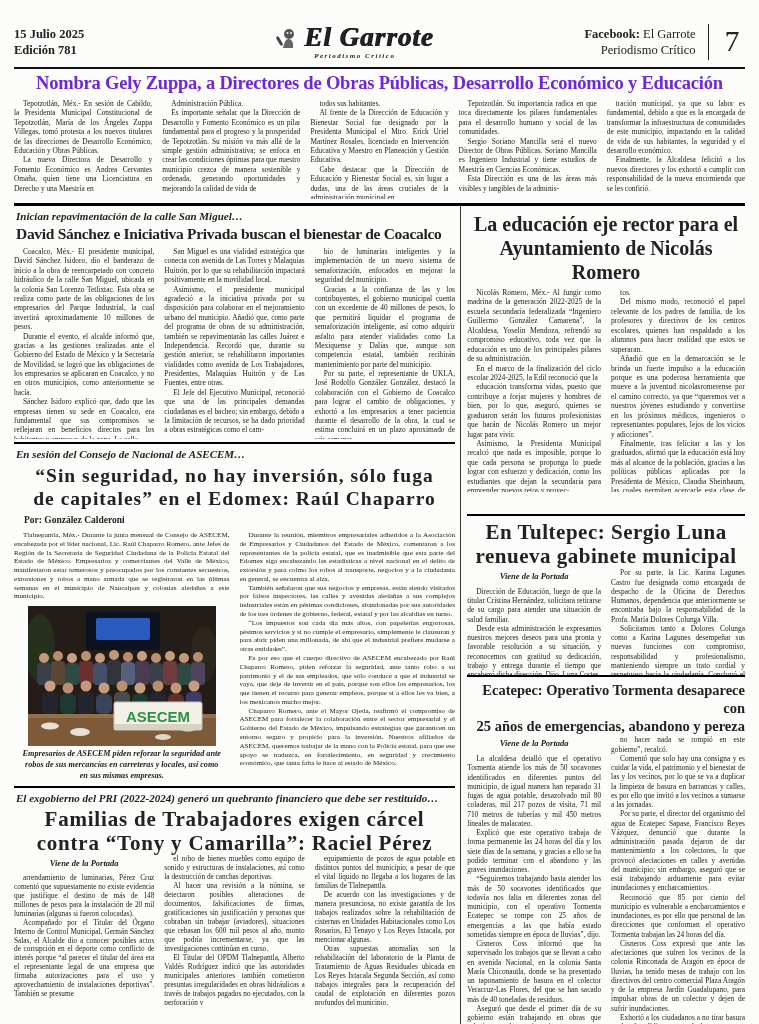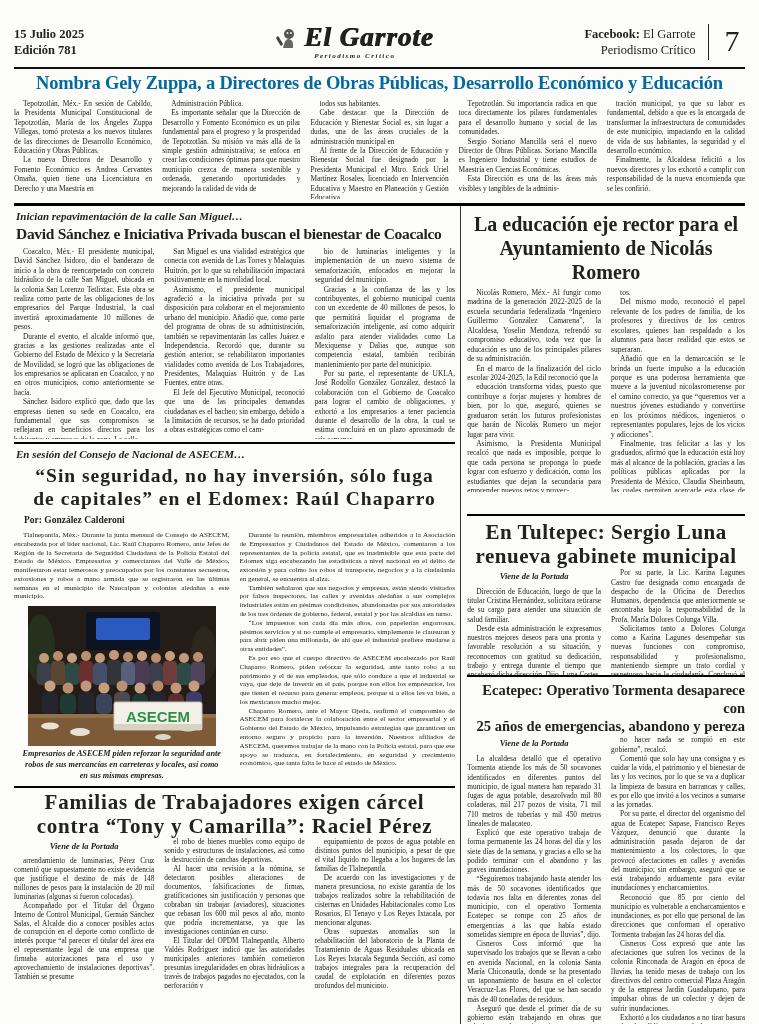--- a/index.html
+++ b/index.html
@@ -27,21 +27,21 @@
   .kicker { font-weight:bold; font-style:italic; font-size:11px; padding:4px 0 1px 2px; }
   .cols { display:flex; gap:10px; text-align:justify; overflow:hidden; }
   .col { flex:1; overflow:hidden; }
   .cols p { text-indent:9px; hyphens:auto; }
   .viene { text-align:center !important; font-weight:bold; font-style:italic;
            font-size:8.5px; text-indent:0 !important; margin:3px 0 5px !important; }
   .rule-thick { border-top:3px solid #000; }
   .rule-mid { border-top:2.2px solid #000; }
   
   .art-nombra h1 { font-size:18.5px; text-align:center; white-space:nowrap;
-                   letter-spacing:-0.2px; padding:4px 0 5px; color:#0369a1; }
+                   letter-spacing:-0.2px; padding:4px 0 5px; color:#6d28d9; }
   .art-nombra .cols { font-size:7.4px; line-height:1.27; height:100px; margin-bottom:4px; }
   
   .main-split { display:flex; height:823px; }
   .left-zone { width:446px; padding-right:5px; }
   .vdivider { width:1.2px; background:#333; }
   .right-zone { flex:1; padding-left:6px; }
   
   .art-coacalco { height:236px; overflow:hidden; }
   .art-coacalco h2 { font-size:15.5px; letter-spacing:-0.3px; white-space:nowrap; padding:2px 0 4px 2px; }
   .art-coacalco .cols { font-size:7.4px; line-height:1.27; height:192px; }
@@ -114,22 +114,22 @@
       <div class="col">
           <p>Tepotzotlán, Méx.- En sesión de Cabildo, la Presidenta Municipal Constitucional de Tepotzotlán, María de los Ángeles Zuppa Villegas, tomó protesta a los nuevos titulares de las direcciones de Desarrollo Económico, Educación y Obras Públicas.</p>
           <p>La nueva Directora de Desarrollo y Fomento Económico es Andrea Cervantes Omaña, quien tiene una Licenciatura en Derecho y una Maestría en</p>
         </div>
       <div class="col">
           <p>Administración Pública.</p>
           <p>Es importante señalar que la Dirección de Desarrollo y Fomento Económico es un pilar fundamental para el progreso y la prosperidad de Tepotzotlán. Su misión va más allá de la simple gestión administrativa; se enfoca en crear las condiciones óptimas para que nuestro municipio crezca de manera sostenible y ordenada, generando oportunidades y mejorando la calidad de vida de</p>
         </div>
       <div class="col">
           <p>todos sus habitantes.</p>
+          <p>Al frente de la Dirección de Educación y Bienestar Social fue designado por la Presidenta Municipal el Mtro. Erick Uriel Martínez Rosales, licenciado en Intervención Educativa y Maestro en Planeación y Gestión Educativa.</p>
           <p>Cabe destacar que la Dirección de Educación y Bienestar Social es, sin lugar a dudas, una de las áreas cruciales de la administración municipal en</p>
-          <p>Al frente de la Dirección de Educación y Bienestar Social fue designado por la Presidenta Municipal el Mtro. Erick Uriel Martínez Rosales, licenciado en Intervención Educativa y Maestro en Planeación y Gestión Educativa.</p>
         </div>
       <div class="col">
           <p>Tepotzotlán. Su importancia radica en que toca directamente los pilares fundamentales para el desarrollo humano y social de las comunidades.</p>
           <p>Sergio Soriano Mancilla será el nuevo Director de Obras Públicas. Soriano Mancilla es Ingeniero Industrial y tiene estudios de Maestría en Ciencias Económicas.</p>
           <p>Esta Dirección es una de las áreas más visibles y tangibles de la adminis-</p>
         </div>
       <div class="col">
           <p>tración municipal, ya que su labor es fundamental, debido a que es la encargada de transformar la infraestructura de comunidades de este municipio, impactando en la calidad de vida de sus habitantes, la seguridad y el desarrollo económico.</p>
           <p>Finalmente, la Alcaldesa felicitó a los nuevos directores y los exhortó a cumplir con responsabilidad de la nueva encomienda que se les confirió.</p>
         </div>
@@ -247,20 +247,21 @@
               <p>También señalaron que sus negocios y empresas, están siendo visitados por falsos inspectores, las calles y avenidas aledañas a sus complejos industriales están en pésimas condiciones, abandonadas por sus autoridades de los tres órdenes de gobierno, federal, estatal y por las alcaldías en turno.</p>
               <p>“Los impuestos son cada día más altos, con papelerías engorrosas, pésimos servicios y si no cumple el empresario, simplemente le clausuran y para abrir piden una millonada, de ahí que el industrial prefiere mudarse a otras entidades”.</p>
               <p>Es por eso que el cuerpo directivo de ASECEM encabezado por Raúl Chaparro Romero, piden reforzar la seguridad, ante tanto robo a su patrimonio y el de sus empleados, que sólo conduce a que el industrial se vaya, que deje de invertir en el país, porque son ellos los empresarios, los que tienen el recurso para generar empleos, porque si a ellos les va bien, a los mexicanos mucho mejor.</p>
               <p>Chaparro Romero, ante el Mayor Ojeda, reafirmó el compromiso de ASECEM para fortalecer la colaboración entre el sector empresarial y el Gobierno del Estado de México, impulsando estrategias que garanticen un entorno seguro y propicio para la inversión. Nuestros afiliados de ASECEM, queremos trabajar de la mano con la Policía estatal, para que ese apoyo se traduzca, en fortalecimiento, en seguridad y crecimiento económico, que tanta falta le hace al estado de México.</p>
             </div>
         </div>
       </section>
       <div class="rule-mid"></div>
 
       <section class="art-tlalnepantla">
+        <div class="kicker">El exgobierno del PRI (2022-2024) generó un quebranto financiero que debe ser restituido…</div>
         <h2>
           <span>Familias de Trabajadores exigen cárcel</span><br>
           <span>contra “Tony y Camarilla”: Raciel Pérez</span>
         </h2>
         <div class="cols">
           <div class="col">
             <p class="viene">Viene de la Portada</p>
             <div>
                 <p>arrendamiento de luminarias, Pérez Cruz comentó que supuestamente no existe evidencia que justifique el destino de más de 148 millones de pesos para la instalación de 20 mil luminarias (algunas si fueron colocadas).</p>
                 <p>Acompañado por el Titular del Órgano Interno de Control Municipal, Germán Sánchez Salas, el Alcalde dio a conocer posibles actos de corrupción en el deporte como conflicto de interés porque “al parecer el titular del área era el representante legal de una empresa que firmaba autorizaciones para el uso y aprovechamiento de instalaciones deportivas”. También se presume</p>

